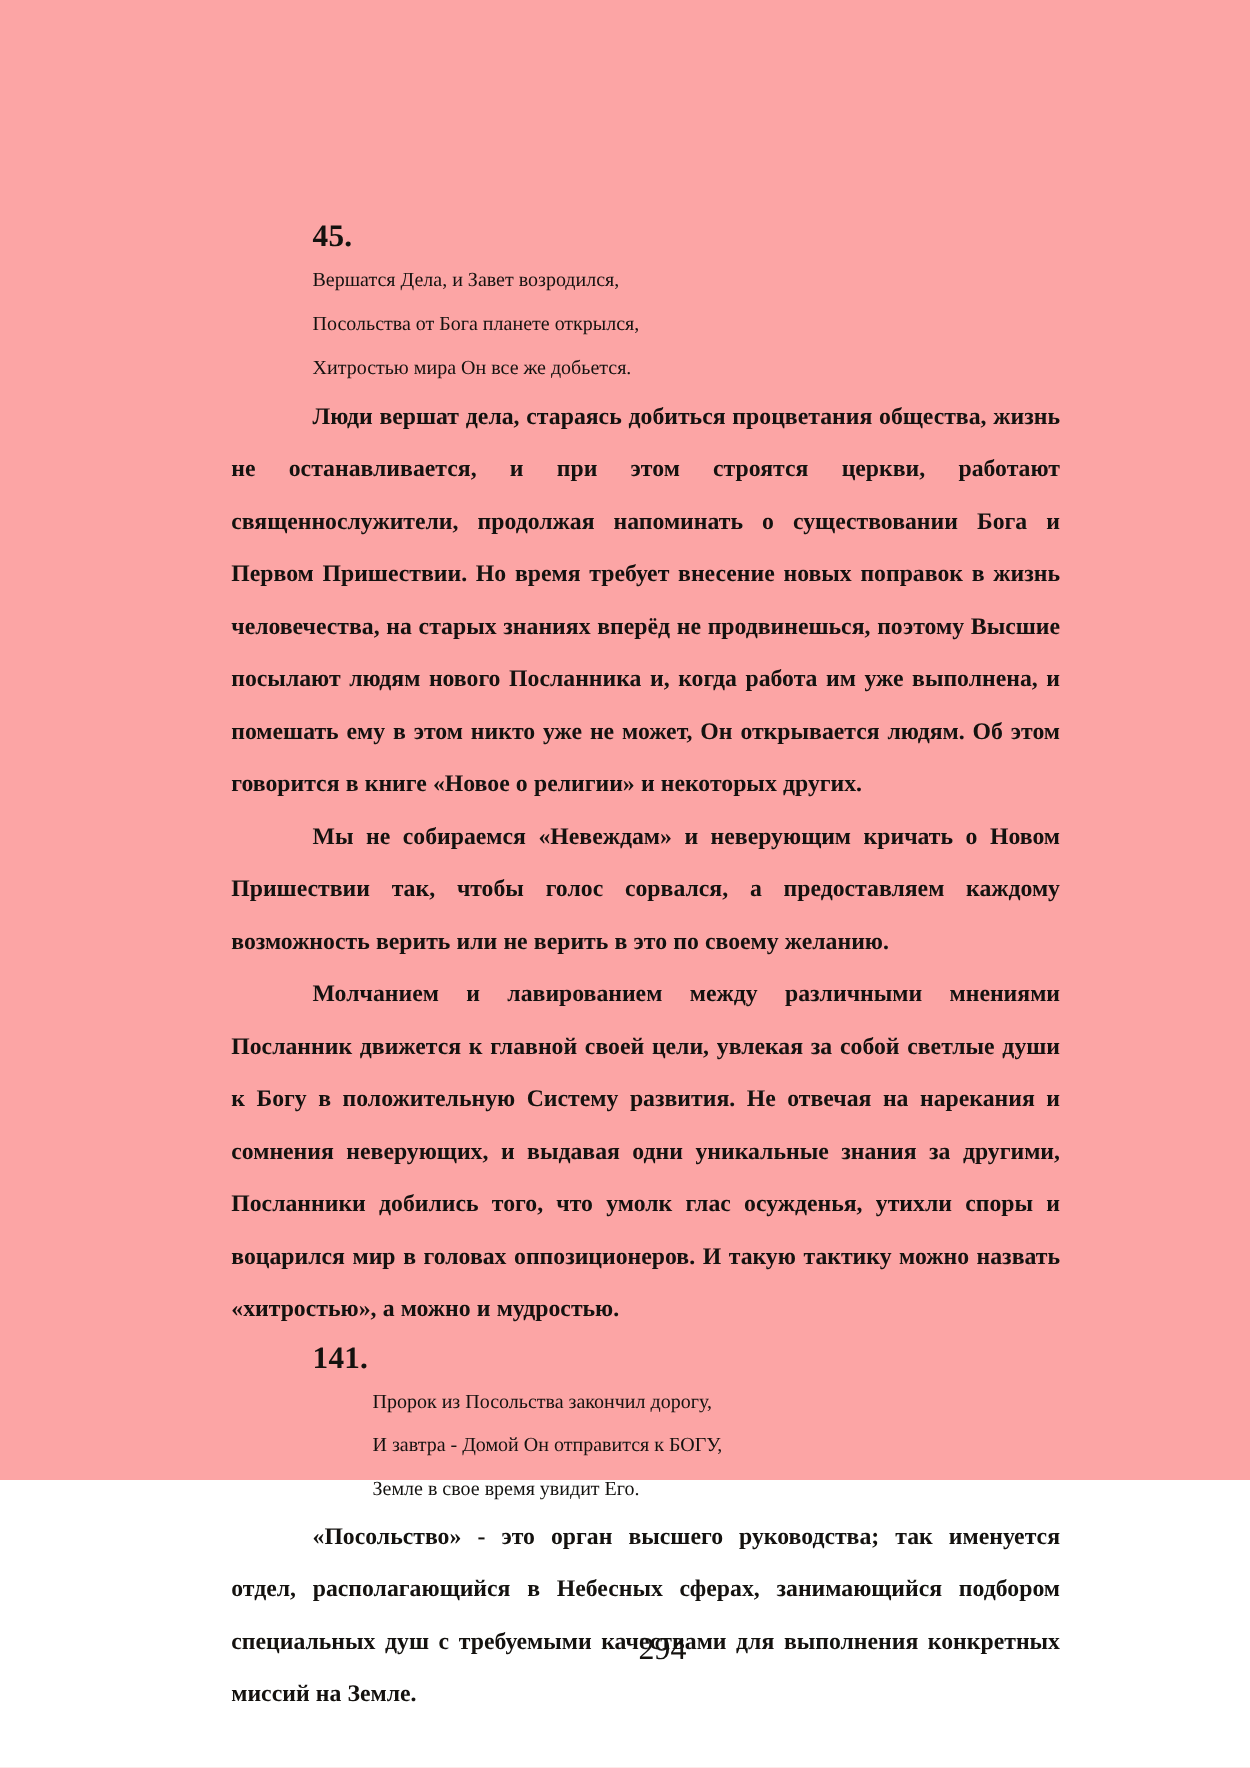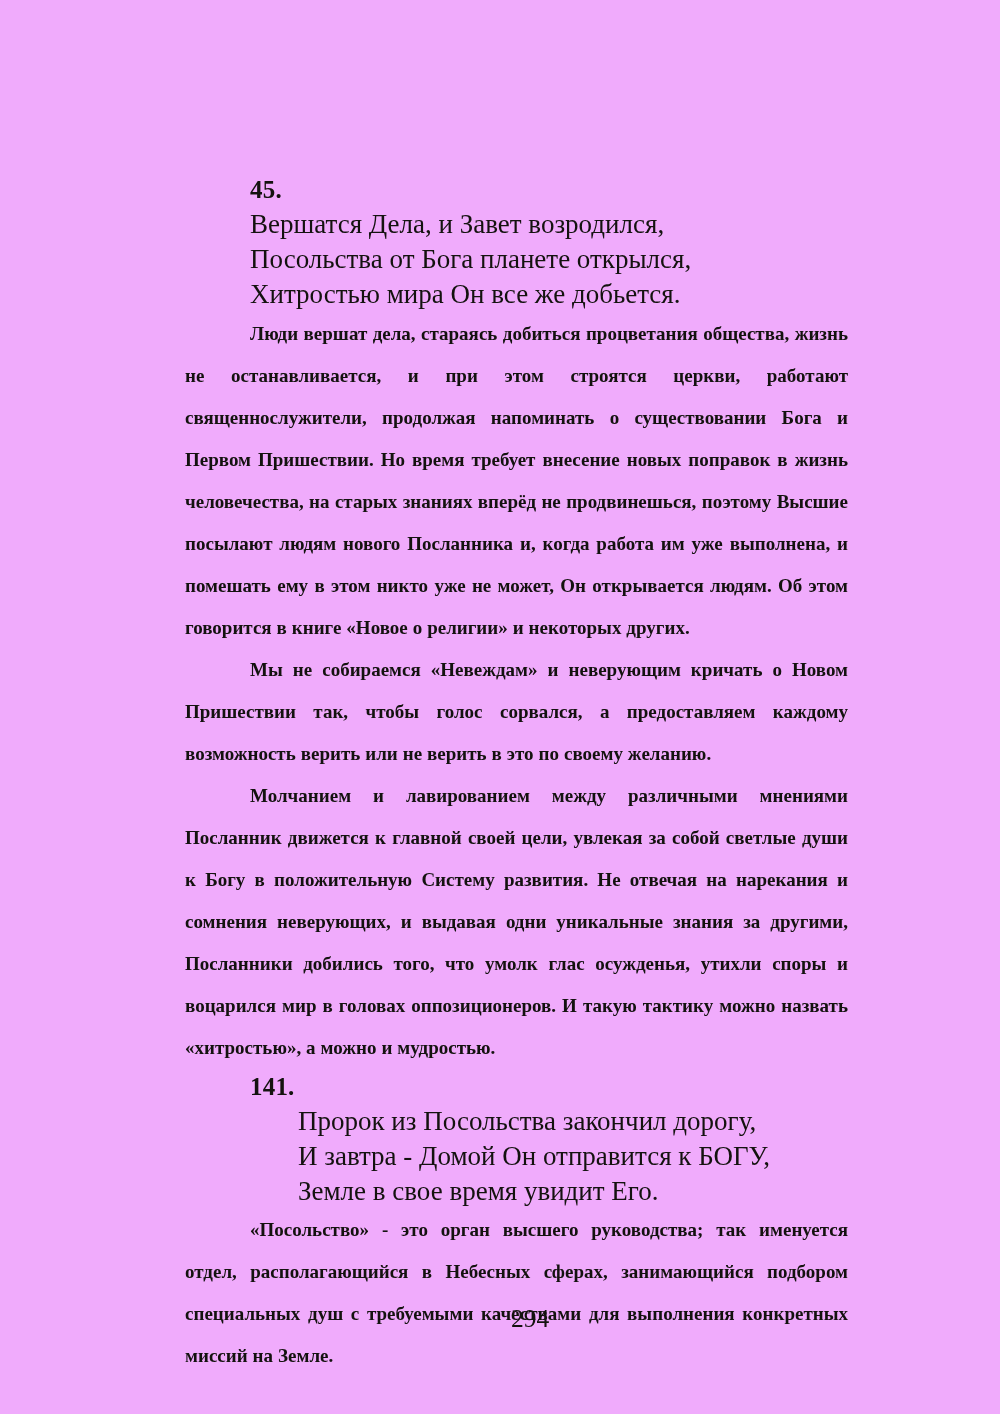--- a/index.html
+++ b/index.html
@@ -13,22 +13,22 @@
     font-family: "Liberation Serif", "DejaVu Serif", serif;
     color: #14120f;
     position: relative;
     overflow: hidden;
   }
   .page {
     position: absolute;
     left: 0;
     top: 0;
     width: 1000px;
-    height: 1414px;
-    background: #f0abfc;
+    height: 1184px;
+    background: #fca5a5;
   }
   .text-column {
     position: absolute;
     left: 185px;
     top: 172px;
     width: 663px;
   }
   .verse-number {
     font-size: 25px;
     font-weight: bold;
@@ -37,21 +37,21 @@
     letter-spacing: 0.2px;
   }
   .verse-block {
     margin-left: 65px;
     margin-top: 0;
   }
   .verse-block.second {
     margin-left: 113px;
   }
   .verse-line {
-    font-size: 27px;
+    font-size: 16px;
     line-height: 35.2px;
     white-space: nowrap;
   }
   p.prose {
     font-size: 19px;
     line-height: 42px;
     text-align: justify;
     text-align-last: left;
     text-indent: 65px;
     margin: 0;

